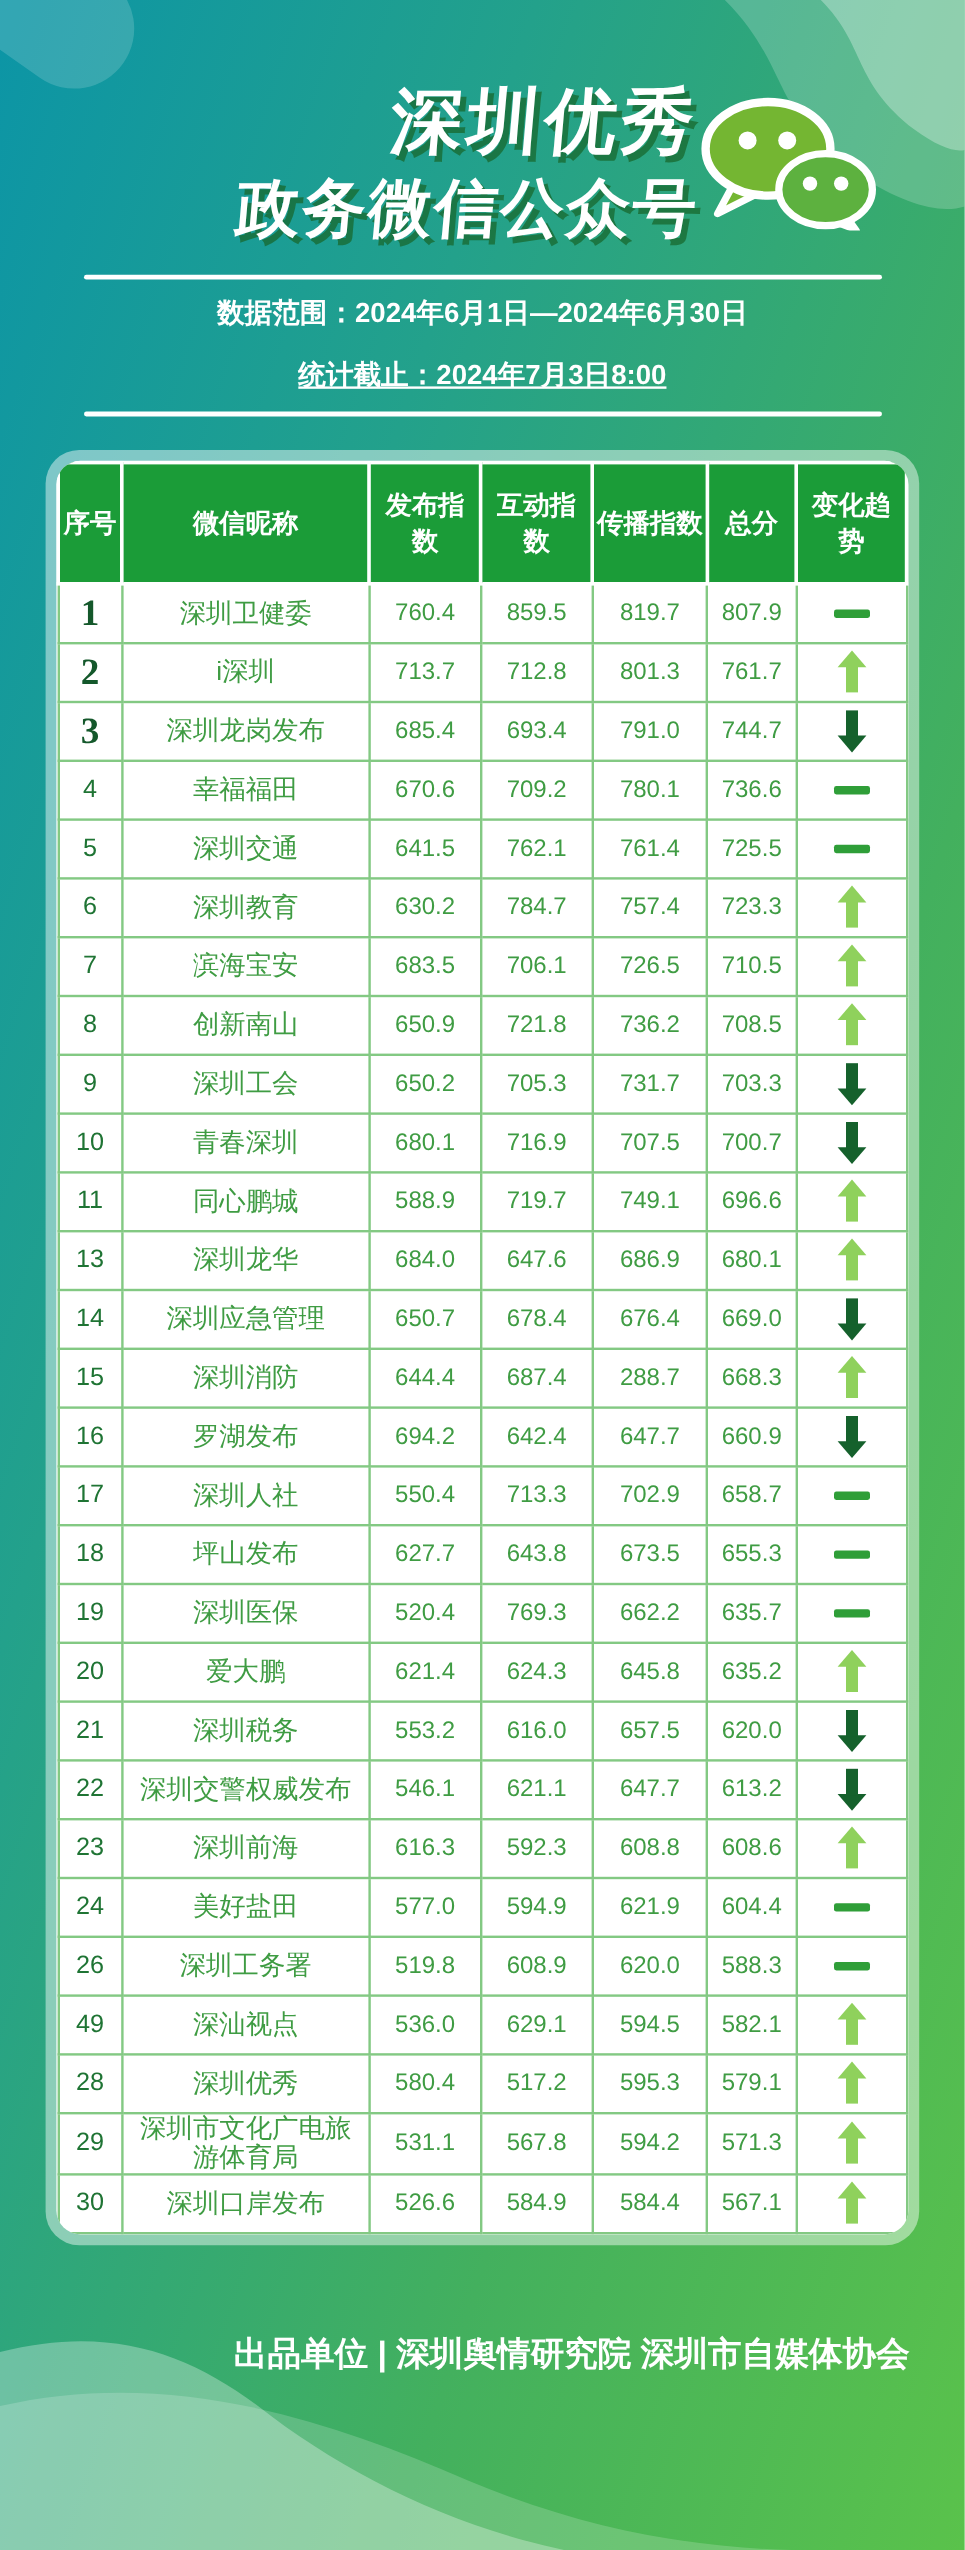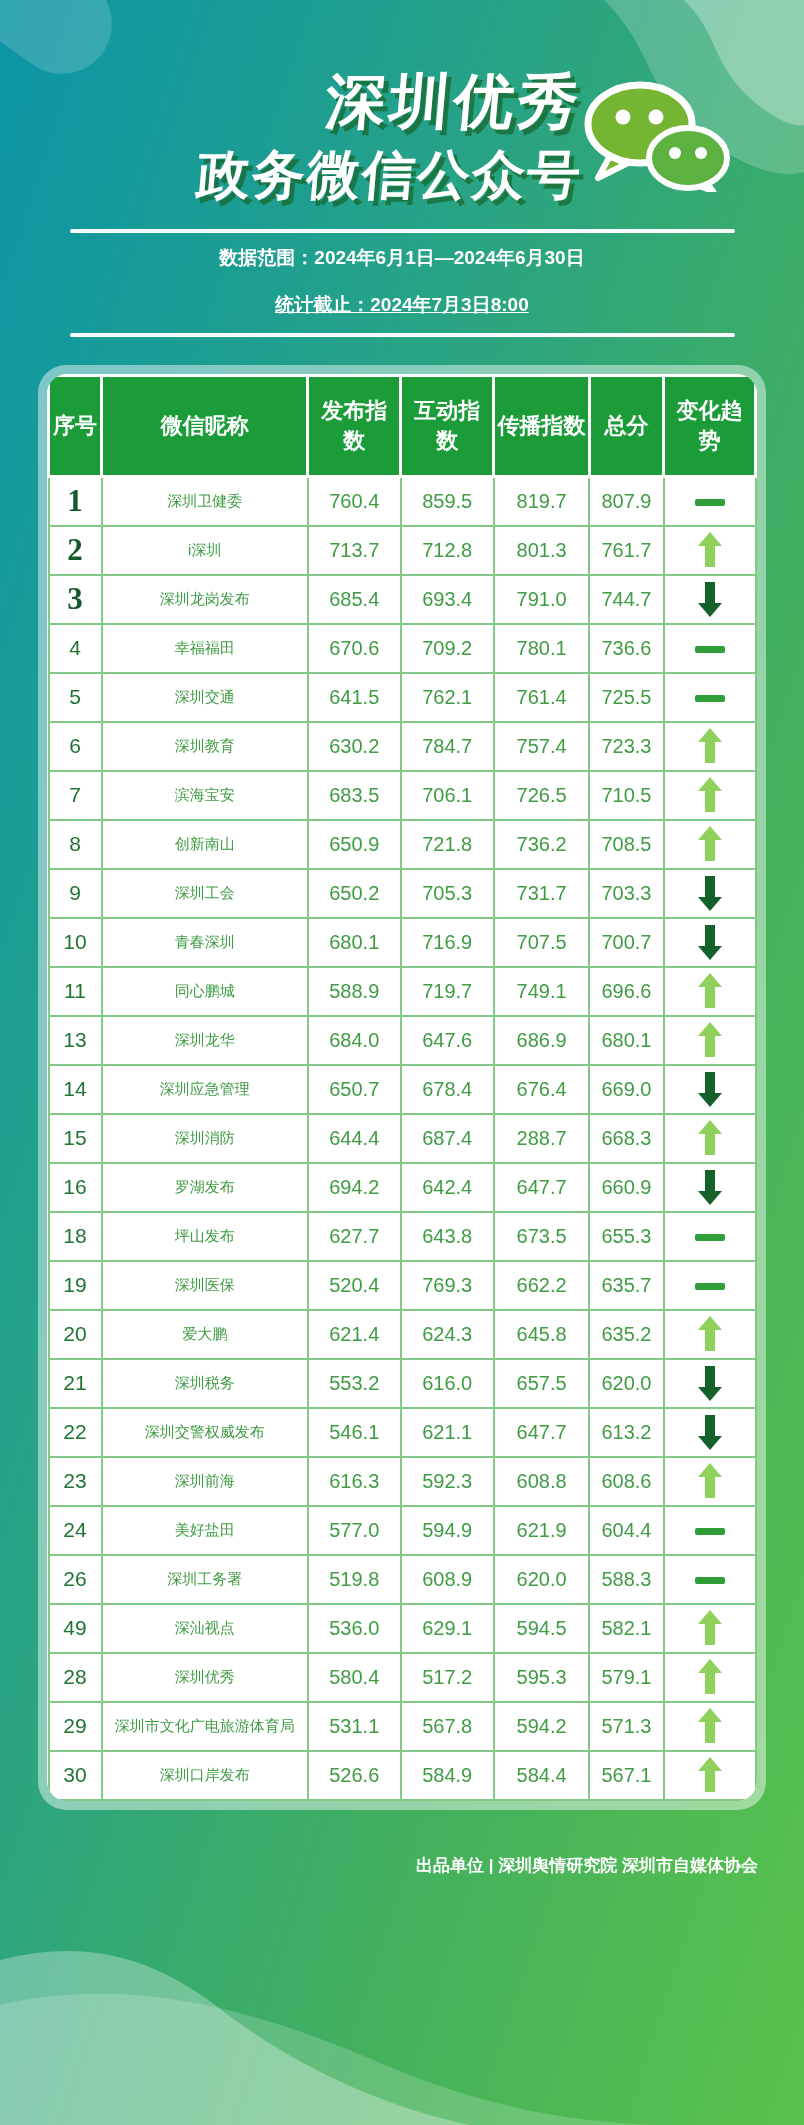--- a/index.html
+++ b/index.html
@@ -22,21 +22,21 @@
     line-height:1.05;
   }
   .title2 {
     margin-top:14px; font-size:53px; font-weight:900; color:#fff; letter-spacing:2px;
     transform:skewX(-5deg); text-shadow:5px 5px 0 rgba(24,104,46,0.75);
     line-height:1.05;
   }
   .wechat-icon { position:absolute; top:80px; right:70px; }
   .hr { width:665px; height:4px; background:#fff; border-radius:2px; margin:0 auto; }
   .hr.first { margin-top:26px; }
-  .meta { text-align:center; color:#fff; font-weight:bold; font-size:19px; }
+  .meta { text-align:center; color:#fff; font-weight:bold; font-size:23px; }
   .meta.m1 { margin-top:12px; }
   .meta.m2 { margin-top:21px;text-decoration:underline; }
   .hr.second { margin-top:15px; }
   
   .table-wrap {
     width:728px; margin:28px auto 0; box-sizing:border-box;
     background:rgba(255,255,255,0.45); border-radius:28px; padding:9px;
   }
   .table-inner { background:#fff; border-radius:20px; overflow:hidden; }
   table { width:100%; border-collapse:collapse; table-layout:fixed; }
@@ -46,40 +46,40 @@
   }
   tbody td {
     border:2px solid #83c983; text-align:center; height:47px;
     padding:0 4px; font-size:20px; color:#3f9c43; box-sizing:content-box;
   }
   td.rank { color:#1f7434; font-size:21px; }
   td.rank.top3 {
     font-family:"Liberation Serif","DejaVu Serif",serif;
     font-size:31px; font-weight:bold; color:#14582b;
   }
-  td.name { font-size:15px; font-weight:500; line-height:1.12; }
+  td.name { font-size:22px; font-weight:500; line-height:1.12; }
   
   .trend-flat { display:inline-block; width:30px; height:7px; background:#2f9e38;
     border-radius:2px; vertical-align:middle; }
   .trend-up,.trend-down { display:inline-block; position:relative; width:24px; height:36px;
     vertical-align:middle; }
   .trend-up::before { content:''; position:absolute; top:0; left:0;
     border-left:12px solid transparent; border-right:12px solid transparent;
     border-bottom:14px solid #8fd15c; }
   .trend-up::after { content:''; position:absolute; top:13px; left:7px; width:10px;
     height:22px; background:#8fd15c; }
   .trend-down::before { content:''; position:absolute; bottom:0; left:0;
     border-left:12px solid transparent; border-right:12px solid transparent;
     border-top:14px solid #15612c; }
   .trend-down::after { content:''; position:absolute; top:1px; left:7px; width:10px;
     height:22px; background:#15612c; }
   
   .footer {
-    margin-top:44px; padding-right:46px; text-align:right;
-    color:#fff; font-weight:bold; font-size:17px; position:relative;
+    margin-top:72px; padding-right:46px; text-align:right;
+    color:#fff; font-weight:bold; font-size:28px; position:relative;
   }
 </style>
 </head>
 <body>
 
 <div class="poster">
 
   <div class="decor-tl"></div>
   <svg class="decor-tr" width="320" height="240" viewBox="0 0 320 240">
     <path d="M120,0 C175,55 158,95 230,145 C272,172 300,178 320,172 L320,0 Z" fill="rgba(255,255,255,0.20)"></path>
@@ -264,20 +264,29 @@
             <tr>
               <td class="rank">16</td>
               <td class="name">罗湖发布</td>
               <td>694.2</td>
               <td>642.4</td>
               <td>647.7</td>
               <td>660.9</td>
               <td><span class="trend-down"></span></td>
             </tr>
             <tr>
+              <td class="rank">17</td>
+              <td class="name">深圳人社</td>
+              <td>550.4</td>
+              <td>713.3</td>
+              <td>702.9</td>
+              <td>658.7</td>
+              <td><span class="trend-flat"></span></td>
+            </tr>
+            <tr>
               <td class="rank">18</td>
               <td class="name">坪山发布</td>
               <td>627.7</td>
               <td>643.8</td>
               <td>673.5</td>
               <td>655.3</td>
               <td><span class="trend-flat"></span></td>
             </tr>
             <tr>
               <td class="rank">19</td>

